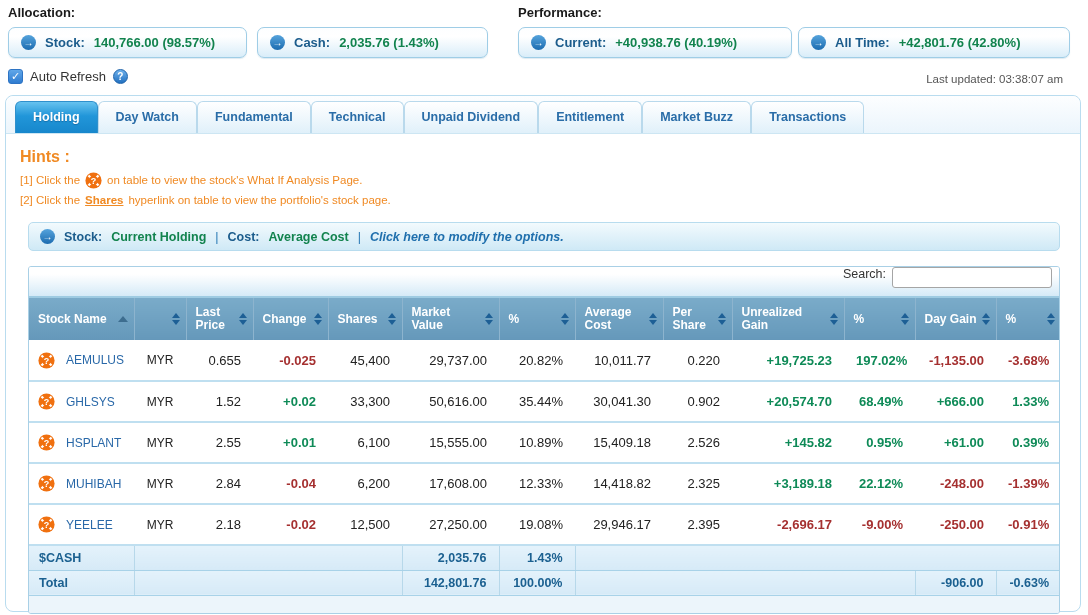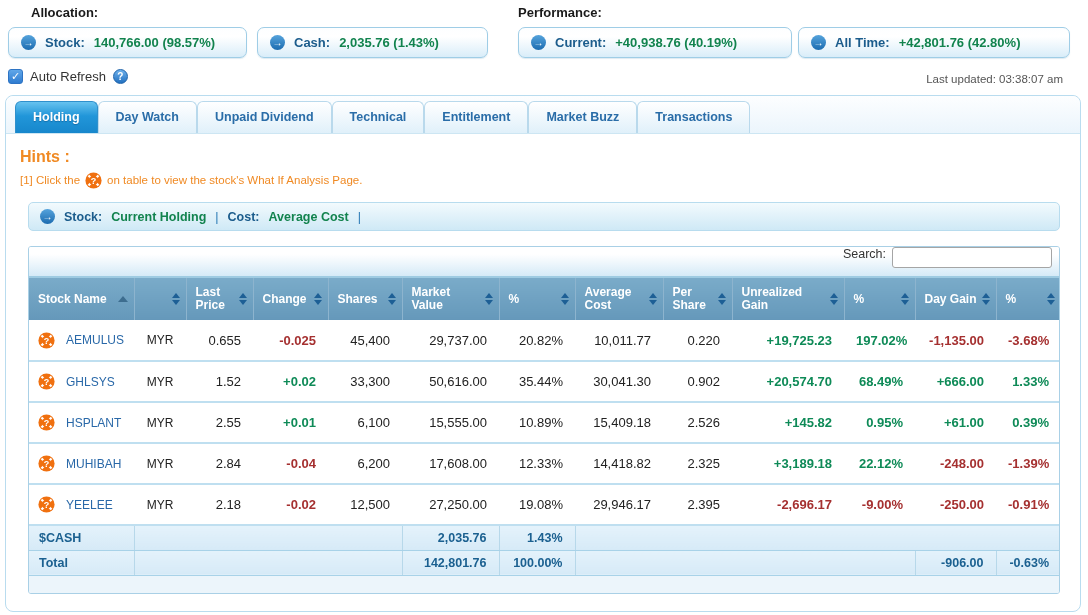--- a/index.html
+++ b/index.html
@@ -6,21 +6,21 @@
   html,body { width:1088px; height:615px; }
   body {
     position: relative;
     font-family: "Liberation Sans", "DejaVu Sans", sans-serif;
     background: #ffffff;
     color: #222;
     overflow: hidden;
   }
   
   .sec-title { position:absolute; top:5px; font-size:13px; font-weight:bold; color:#1a1a1a; }
-  #alloc-title { left:8px;margin-left:23px; }
+  #alloc-title { left:8px; }
   #perf-title  { left:518px; }
   .pill-btn {
     position:absolute; top:27px; height:31px;
     border:1px solid #9fcde6; border-radius:7px;
     background:linear-gradient(#fdfeff,#ffffff 30%,#d9edf9);
     display:flex; align-items:center; gap:9px; padding:0 12px;
     cursor:pointer; font-size:13px; font-weight:bold;
     box-shadow:0 1px 1px rgba(120,170,200,.25);
   }
   .pill-btn .lbl { color:#1b5c8c; }
@@ -187,52 +187,59 @@
   <span>Auto Refresh</span>
   <span class="help-ic">?</span>
 </div>
 <div class="last-updated">Last updated: 03:38:07 am</div>
 
 <div class="panel">
 
   <div class="tabstrip" id="tabstrip">
       <div class="tab active">Holding</div>
       <div class="tab">Day Watch</div>
+      <div class="tab">Fundamental</div>
+      <div class="tab">Technical</div>
       <div class="tab">Unpaid Dividend</div>
-      <div class="tab">Technical</div>
       <div class="tab">Entitlement</div>
       <div class="tab">Market Buzz</div>
       <div class="tab">Transactions</div>
     </div>
 
   <div class="hints">
     <div class="h-title">Hints :</div>
     <div class="hint-line">
       <span>[1] Click the</span>
       <svg class="whatif" viewBox="0 0 16 16">
         <circle cx="8" cy="8" r="7.6" fill="#f0700f"></circle>
         <g stroke="#fff" stroke-width="2.2">
           <line x1="3.3" y1="3.3" x2="12.7" y2="12.7"></line>
           <line x1="12.7" y1="3.3" x2="3.3" y2="12.7"></line>
         </g>
         <circle cx="8" cy="8" r="4.4" fill="#f0700f"></circle>
         <text x="8" y="11.2" text-anchor="middle" font-size="8.5" font-weight="bold" fill="#fff">?</text>
       </svg>
       <span>on table to view the stock's What If Analysis Page.</span>
     </div>
+    <div class="hint-line">
+      <span>[2] Click the</span>
+      <span class="hint-link">Shares</span>
+      <span>hyperlink on table to view the portfolio's stock page.</span>
+    </div>
   </div>
 
   <div class="optbar">
     <span class="arrow-ic">→</span>
     <span class="o-lbl">Stock:</span>
     <span class="o-val">Current Holding</span>
     <span class="o-sep">|</span>
     <span class="o-lbl">Cost:</span>
     <span class="o-val">Average Cost</span>
     <span class="o-sep">|</span>
+    <span class="o-link">Click here to modify the options.</span>
   </div>
 
   <div class="tablewrap">
     <div class="searchbar">
       <span>Search:</span>
       <input type="text" value="" style="">
     </div>
 
     <table>
       <colgroup id="cols">

